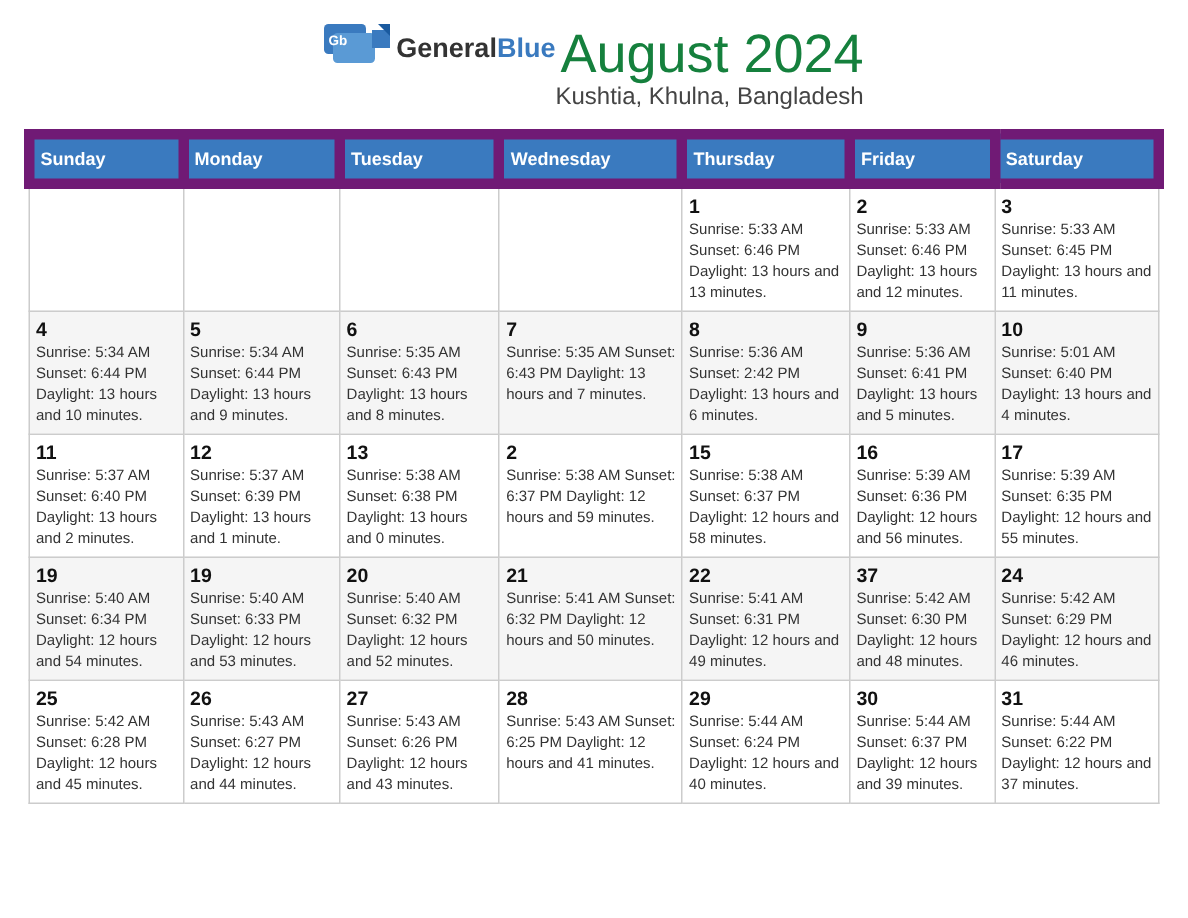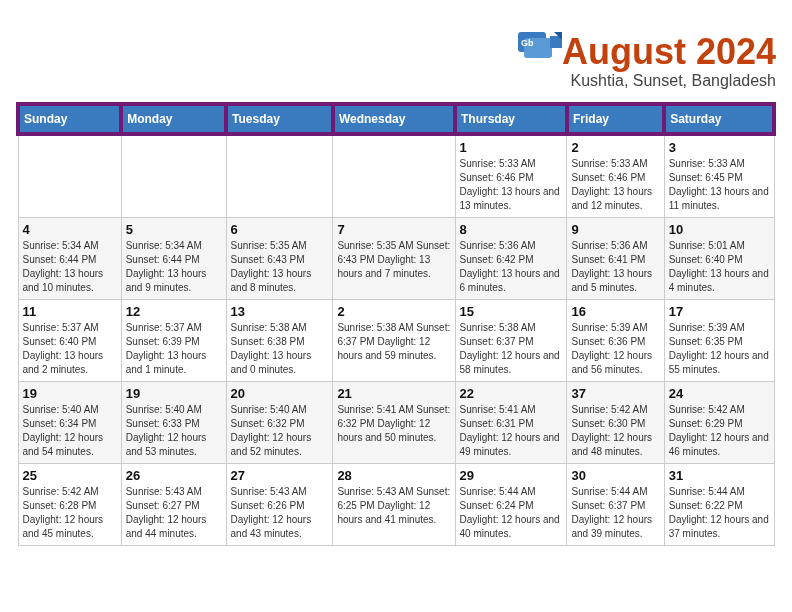--- a/index.html
+++ b/index.html
@@ -5,54 +5,53 @@
     * { box-sizing: border-box; margin: 0; padding: 0; }
     body {
       font-family: Arial, sans-serif;
       background: #fff;
       width: 792px;
       min-height: 612px;
       padding: 16px;
     }
     .header {
       display: flex;
-      justify-content: flex-end;
+      justify-content: center;
       align-items: flex-start;
       margin-bottom: 12px;
-      margin-top: 16px;
     }
     .logo {
       display: flex;
       flex-direction: column;
       align-items: flex-start;
     }
     .title-area { text-align: right; }
     .main-title {
       font-size: 36px;
-      font-weight: bold;
-      color: #c2410c;
+      font-weight: normal;
+      color: #15803d;
       line-height: 1.1;
     }
     .subtitle {
       font-size: 16px;
       color: #444;
     }
     table {
       width: 100%;
       border-collapse: collapse;
       font-size: 11px;
     }
     thead tr th {
       background-color: #3a7abf;
       color: #fff;
       padding: 6px 4px;
       text-align: left;
       font-size: 12px;
       font-weight: bold;
-      border: 4px solid #701a75;
+      border: 7px solid #701a75;
     }
     tbody tr td {
       border: 1px solid #ccc;
       vertical-align: top;
       padding: 4px;
       height: 80px;
       background: #fff;
     }
     tbody tr:nth-child(even) td {
       background: #f5f5f5;
@@ -81,25 +80,28 @@
 <div class="header">
   <div class="logo">
     <div style="display:flex;align-items:center;gap:4px;">
       <svg width="44" height="32" viewBox="0 0 44 32">
         <rect x="0" y="0" width="28" height="20" rx="3" fill="#3a7abf"></rect>
         <rect x="6" y="6" width="28" height="20" rx="3" fill="#5a9ad5"></rect>
         <text x="3" y="14" font-size="9" fill="white" font-weight="bold">Gb</text>
         <polygon points="32,4 44,4 44,16 32,16" fill="#3a7abf"></polygon>
         <polygon points="36,0 44,8 44,0" fill="#1a5a9f"></polygon>
       </svg>
+      <div>
+        <span style="font-size:18px;font-weight:bold;color:#333;">General</span><span style="font-size:18px;font-weight:bold;color:#3a7abf;">Blue</span>
+      </div>
     </div>
   </div>
   <div class="title-area">
     <div class="main-title">August 2024</div>
-    <div class="subtitle">Kushtia, Sunset, Bangladesh</div>
+    <div class="subtitle">Kushtia, Khulna, Bangladesh</div>
   </div>
 </div>
 
 <table>
   <thead>
     <tr>
     <th>Sunday</th>
         <th>Monday</th>
         <th>Tuesday</th>
         <th>Wednesday</th>
@@ -161,21 +163,21 @@
         <td>
           <div class="cell-date">7</div>
           <div class="cell-info">Sunrise: 5:35 AM
 Sunset: 6:43 PM
 Daylight: 13 hours
 and 7 minutes.</div>
         </td>
         <td>
           <div class="cell-date">8</div>
           <div class="cell-info">Sunrise: 5:36 AM
-Sunset: 6:42 PM
+Sunset: 2:42 PM
 Daylight: 13 hours
 and 6 minutes.</div>
         </td>
         <td>
           <div class="cell-date">9</div>
           <div class="cell-info">Sunrise: 5:36 AM
 Sunset: 6:41 PM
 Daylight: 13 hours
 and 5 minutes.</div>
         </td>

